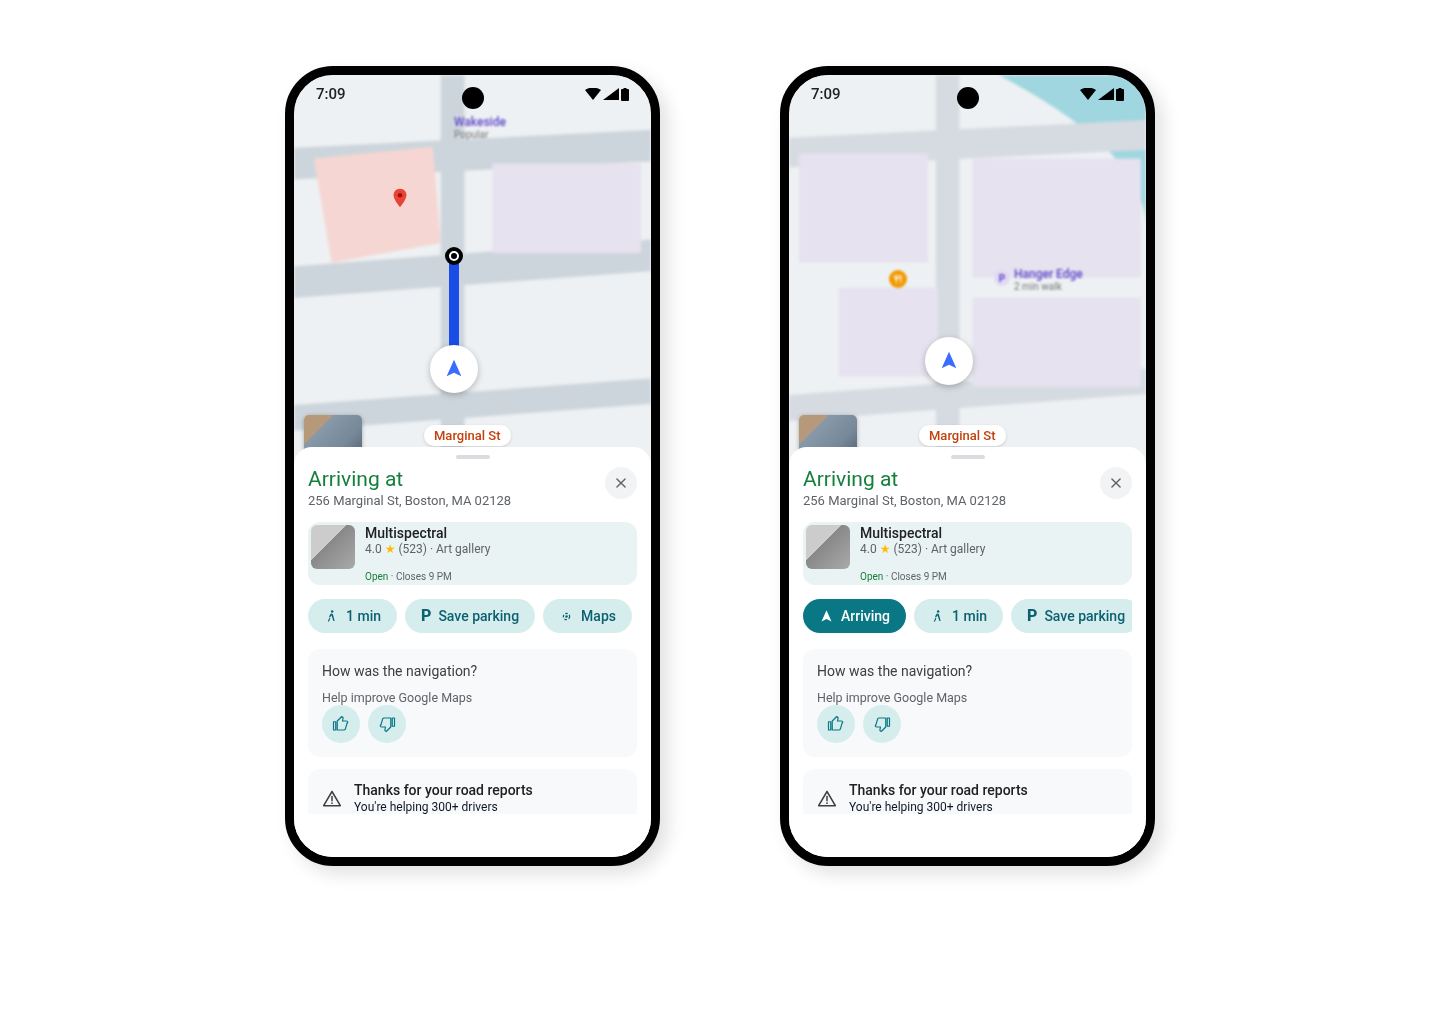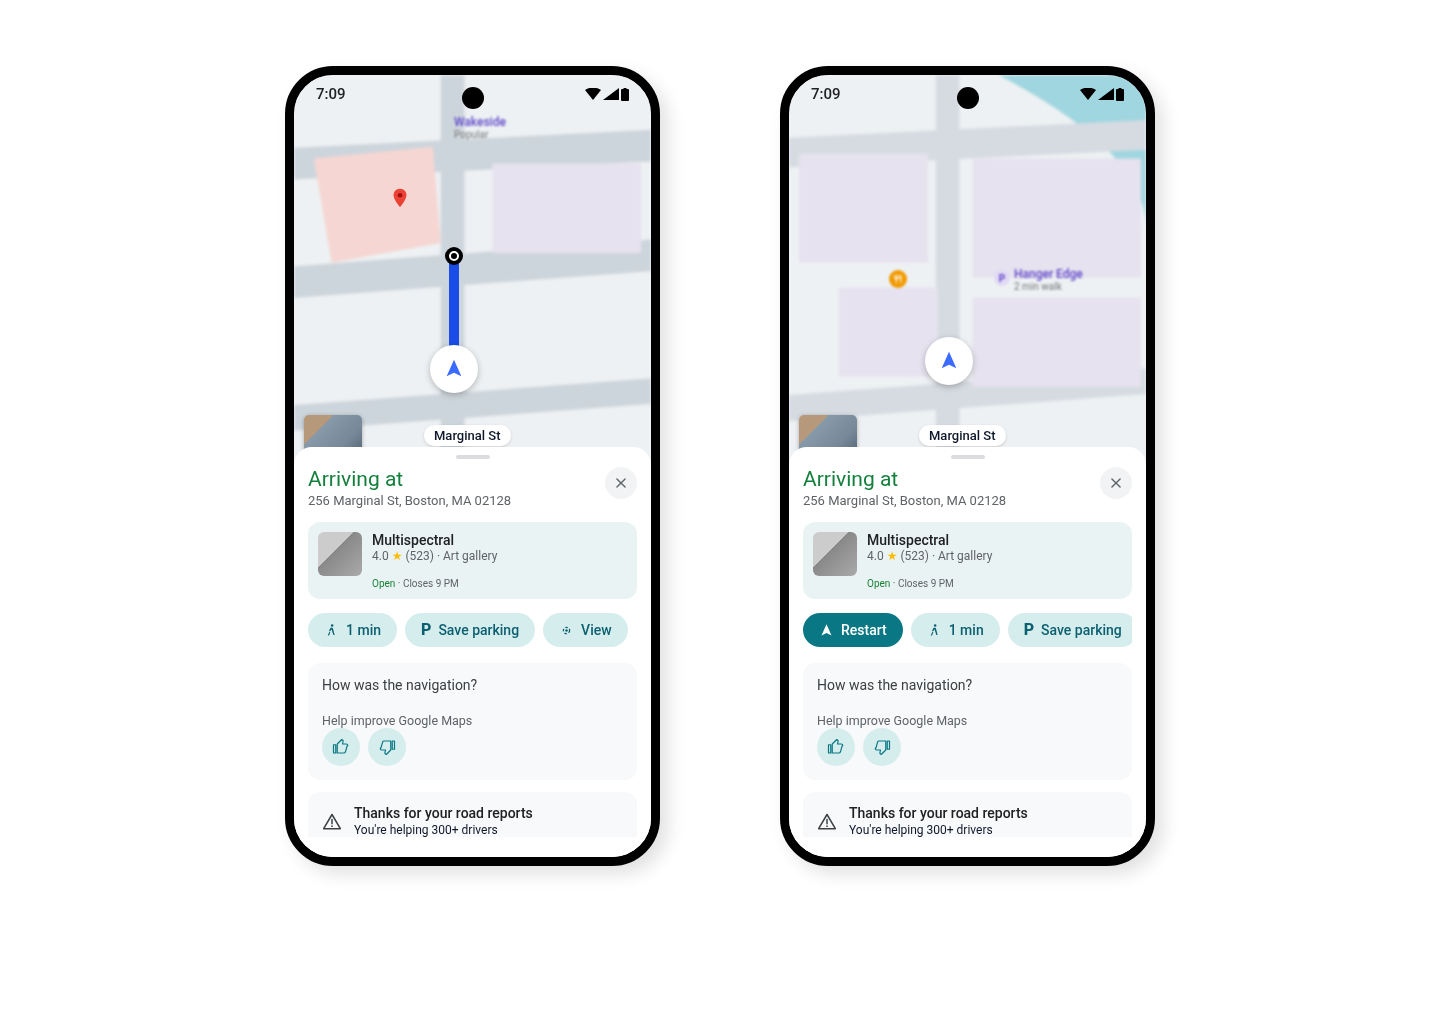--- a/index.html
+++ b/index.html
@@ -65,21 +65,21 @@
     position: absolute;
     inset: 0;
     background: #f0f2f4;
     filter: blur(1.4px);
   }
   .map svg { width: 100%; height: 100%; }
 
   .street-label {
     position: absolute;
     background: #fff;
-    color: #0f172a;
+    color: #c2410c;
     font-size: 13px;
     font-weight: 500;
     padding: 3px 10px;
     border-radius: 10px;
     box-shadow: 0 1px 3px rgba(0,0,0,0.15);
   }
   .nav-circle {
     position: absolute;
     width: 48px; height: 48px;
     background: #fff;
@@ -156,21 +156,21 @@
     border-radius: 50%;
     background: #f1f3f4;
     display:flex; align-items:center; justify-content:center;
     color:#5f6368; font-size:16px;
     cursor:pointer;
   }
 
   .place-card {
     background: #eaf3f3;
     border-radius: 12px;
-    padding: 10px;
+    padding: 3px;
     margin-top: 14px;
     display: flex;
     gap: 10px;
   }
   .place-thumb {
     width: 44px; height: 44px;
     border-radius: 6px;
     background: linear-gradient(135deg,#ccc 40%,#888 40%,#aaa);
     flex-shrink:0;
   }
@@ -205,21 +205,21 @@
   .feedback-card {
     background: #f8f9fa;
     border-radius: 12px;
     padding: 14px 14px;
     margin-top: 16px;
     display: flex;
     justify-content: space-between;
     flex-direction: column;
   }
   .fb-title { font-size: 14px; color: #3c4043; }
-  .fb-sub { font-size: 12.5px; color: #5f6368; margin-top: 20px; }
+  .fb-sub { font-size: 12.5px; color: #5f6368; margin-top: 11px; }
   .fb-btns { display: flex; gap: 8px; }
   .fb-btn {
     width: 38px; height: 38px;
     border-radius: 50%;
     background: #d6edee;
     display: flex; align-items: center; justify-content: center;
     color: #0a7884;
     cursor:pointer;
   }
   .fb-btn svg { width: 18px; height: 18px; }
@@ -335,21 +335,21 @@
       </div>
       <div class="chip light">
         <span class="p-letter">P</span>
         <span>Save parking</span>
       </div>
       <div class="chip light">
         <svg viewBox="0 0 24 24">
             <circle cx="12" cy="12" r="5" fill="none" stroke="currentColor" stroke-width="2" stroke-dasharray="4 3"></circle>
             <circle cx="12" cy="12" r="2" fill="currentColor"></circle>
           </svg>
-        <span>View</span>
+        <span>Maps</span>
       </div>
     </div>
 
     <div class="feedback-card">
       <div>
         <div class="fb-title">How was the navigation?</div>
         <div class="fb-sub">Help improve Google Maps</div>
       </div>
       <div class="fb-btns">
         <div class="fb-btn">
@@ -460,21 +460,21 @@
           <span class="open">Open</span> · <span>Closes 9 PM</span>
         </div>
       </div>
     </div>
 
     <div class="chips">
       <div class="chip primary">
         <svg viewBox="0 0 24 24">
             <path d="M12 2 L20 20 L12 16 L4 20 Z" fill="currentColor"></path>
           </svg>
-        <span>Restart</span>
+        <span>Arriving</span>
       </div>
       <div class="chip light">
         <svg viewBox="0 0 24 24">
             <circle cx="13" cy="4" r="2" fill="currentColor"></circle>
             <path d="M11 7l-3 5 2 1 2-3 1 3 2 6h2l-2-8-1-3-3-1z M9 13l-3 7h2l2-5" fill="currentColor"></path>
           </svg>
         <span>1 min</span>
       </div>
       <div class="chip light">
         <span class="p-letter">P</span>

